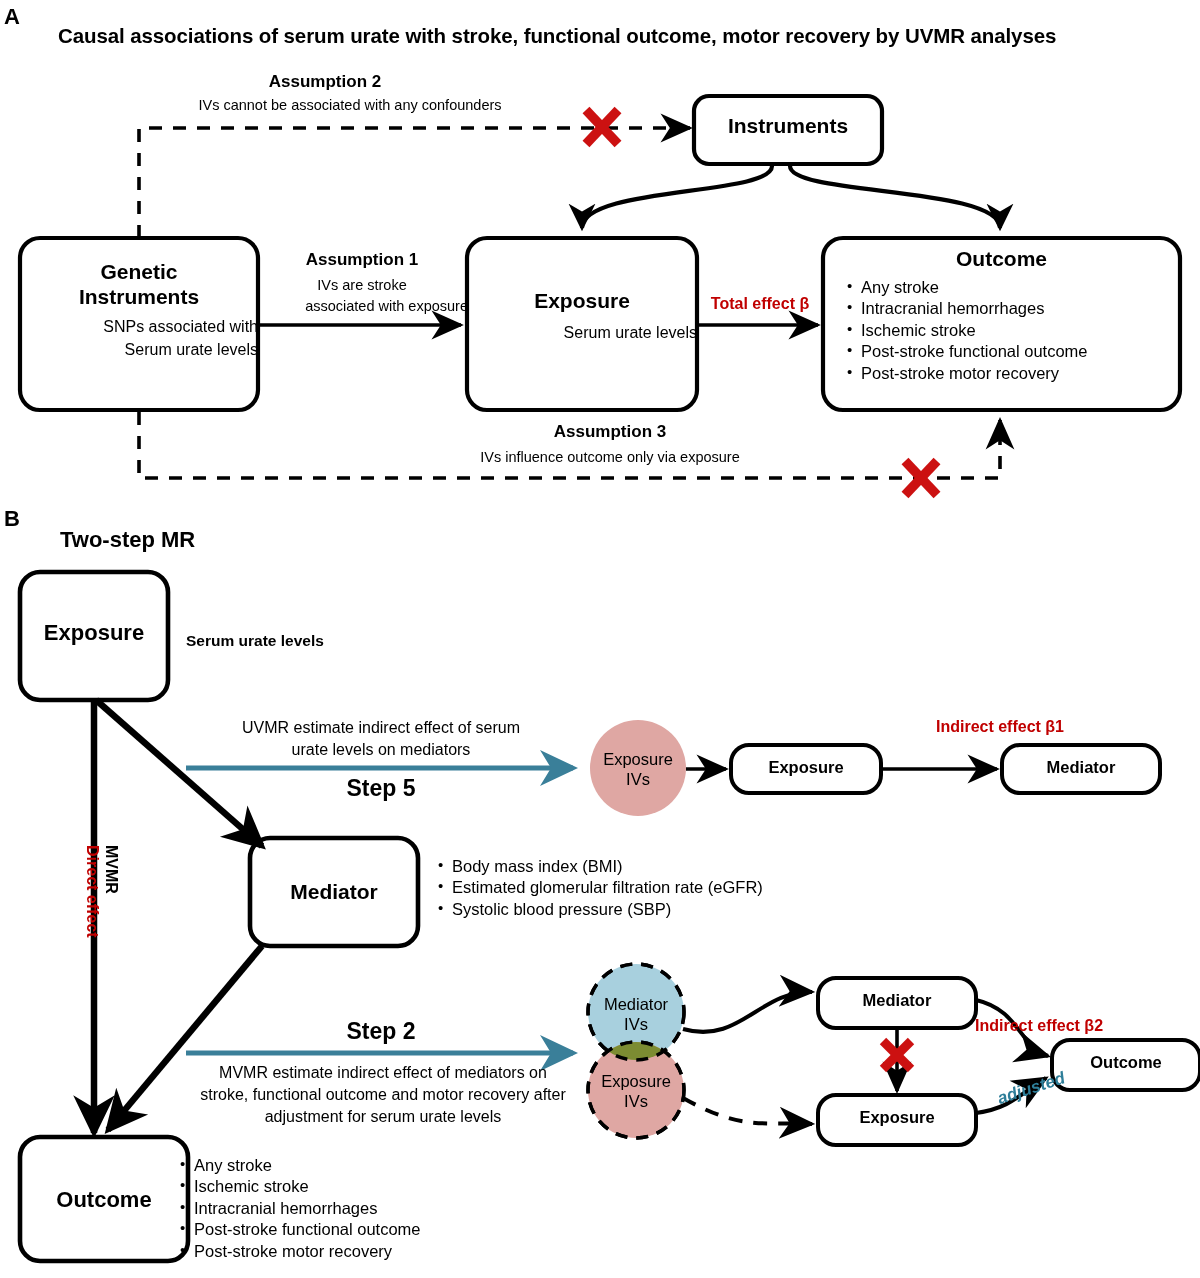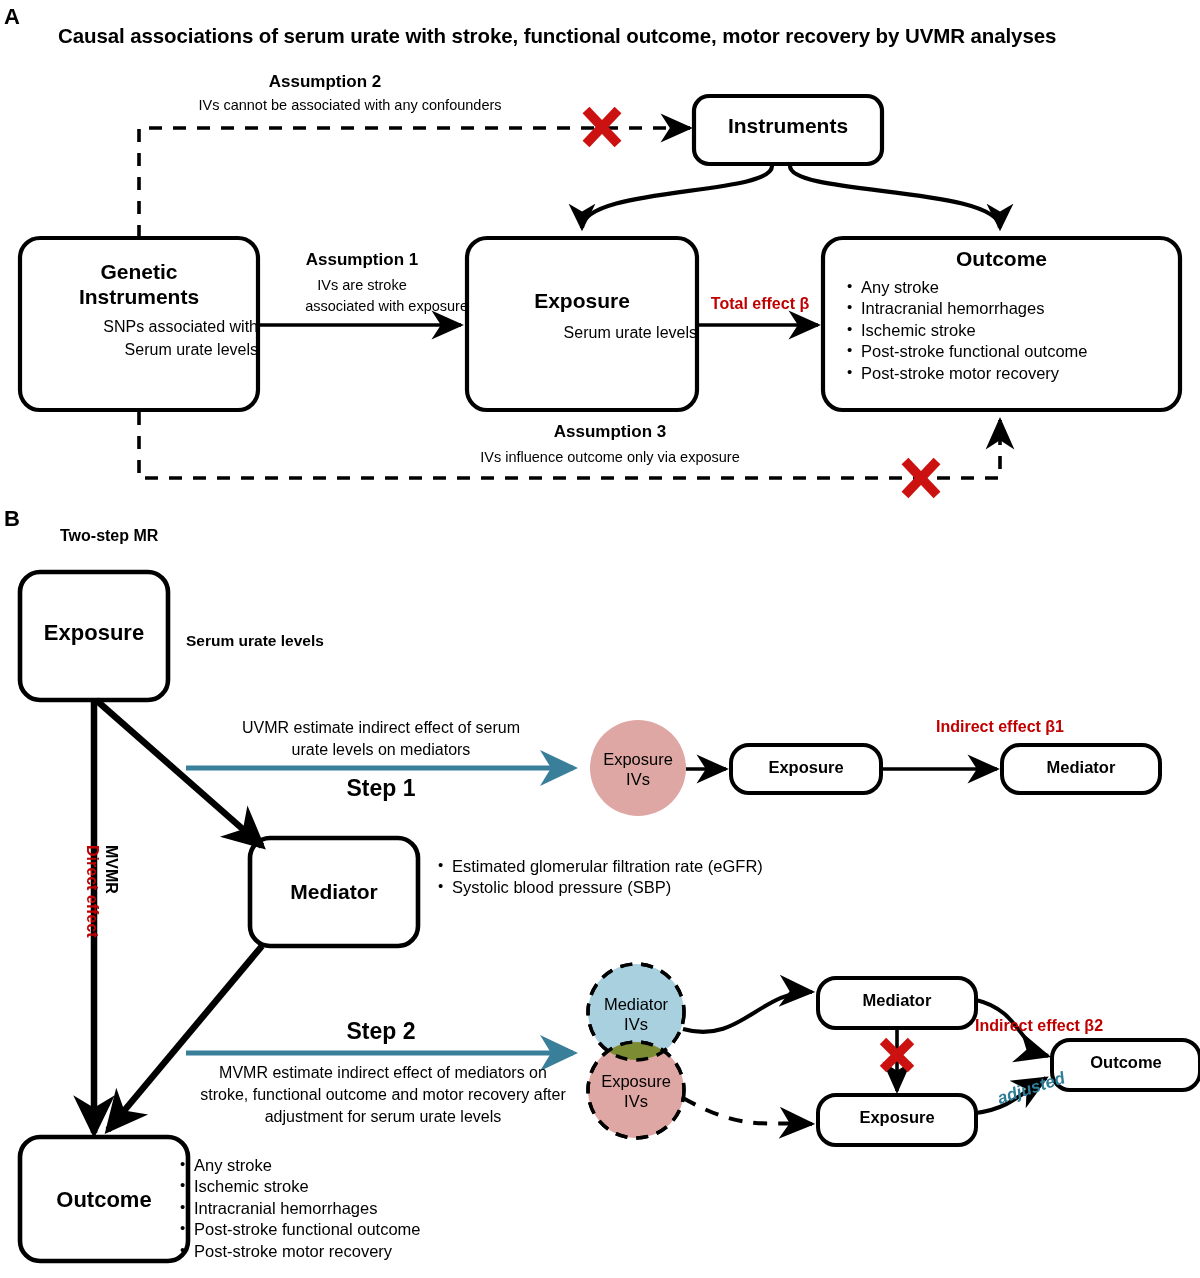--- a/index.html
+++ b/index.html
@@ -20,21 +20,21 @@
   .box-title{font-size:21px;font-weight:bold;text-align:center;line-height:1.12;}
   .box-sub{font-size:16px;text-align:right;line-height:1.18;}
   .box-title-md{font-size:19px;font-weight:bold;text-align:center;}
 
   .bullets{font-size:16.5px;line-height:1.30;list-style:none;margin:0;padding:0;}
   .bullets li{position:relative;padding-left:16px;white-space:nowrap;}
   .bullets li:before{content:"\2022";position:absolute;left:2px;top:-1px;font-size:15px;}
 
   .red-lbl{color:#C00000;font-weight:bold;font-size:16px;white-space:nowrap;}
   .step-lbl{font-size:23px;font-weight:bold;}
-  .twostep{font-size:16px;font-weight:bold;}
+  .twostep{font-size:22px;font-weight:bold;}
   .circ-lbl{font-size:16.5px;text-align:center;line-height:1.13;}
   .flow-note{font-size:16px;text-align:center;line-height:1.22;}
   .mini-lbl{font-size:16.5px;font-weight:bold;text-align:center;}
   .serum-b{font-size:15.5px;font-weight:bold;}
   .adjusted{font-size:17px;font-weight:bold;font-style:italic;color:#2E7E99;}
   .vert-lbl{font-size:16px;font-weight:bold;white-space:nowrap;transform-origin:0 0;}
 </style>
 </head>
 <body>
 
@@ -202,31 +202,32 @@
   <div class="txt twostep" style="left:60px;top:527px;">Two-step MR</div>
 
   <div class="txt box-title-md" style="left:20px;top:620px;width:148px;font-size:22px;">Exposure</div>
   <div class="txt serum-b" style="left:186px;top:632px;">Serum urate levels</div>
 
   <div class="txt vert-lbl" style="left:120px;top:845px;transform:rotate(90deg);">MVMR</div>
   <div class="txt vert-lbl" style="left:101px;top:845px;transform:rotate(90deg);color:#C00000;">Direct effect</div>
 
   <div class="txt flow-note" style="left:186px;top:718px;width:390px;">UVMR estimate indirect effect of serum</div>
   <div class="txt flow-note" style="left:186px;top:740px;width:390px;">urate levels on mediators</div>
-  <div class="txt step-lbl" style="left:186px;top:775px;width:390px;text-align:center;">Step 1</div>
+  <div class="txt step-lbl" style="left:186px;top:775px;width:390px;text-align:center;">Step 5</div>
 
   <div class="txt circ-lbl" style="left:590px;top:750px;width:96px;">Exposure</div>
   <div class="txt circ-lbl" style="left:590px;top:770px;width:96px;">IVs</div>
 
   <div class="txt mini-lbl" style="left:731px;top:758px;width:150px;">Exposure</div>
   <div class="txt mini-lbl" style="left:1002px;top:758px;width:158px;">Mediator</div>
   <div class="txt red-lbl" style="left:880px;top:718px;width:240px;text-align:center;">Indirect effect β1</div>
 
   <div class="txt box-title-md" style="left:250px;top:880px;width:168px;font-size:21px;">Mediator</div>
   <ul class="txt bullets" style="left:436px;top:856px;">
+    <li>Body mass index (BMI)</li>
     <li>Estimated glomerular filtration rate (eGFR)</li>
     <li>Systolic blood pressure (SBP)</li>
   </ul>
 
   <div class="txt step-lbl" style="left:186px;top:1018px;width:390px;text-align:center;">Step 2</div>
   <div class="txt flow-note" style="left:168px;top:1063px;width:430px;">MVMR estimate indirect effect of mediators on</div>
   <div class="txt flow-note" style="left:168px;top:1107px;width:430px;">adjustment for serum urate levels</div>
   <div class="txt flow-note" style="left:168px;top:1085px;width:430px;">stroke, functional outcome and motor recovery after</div>
 
   <div class="txt circ-lbl" style="left:588px;top:995px;width:96px;">Mediator</div>

